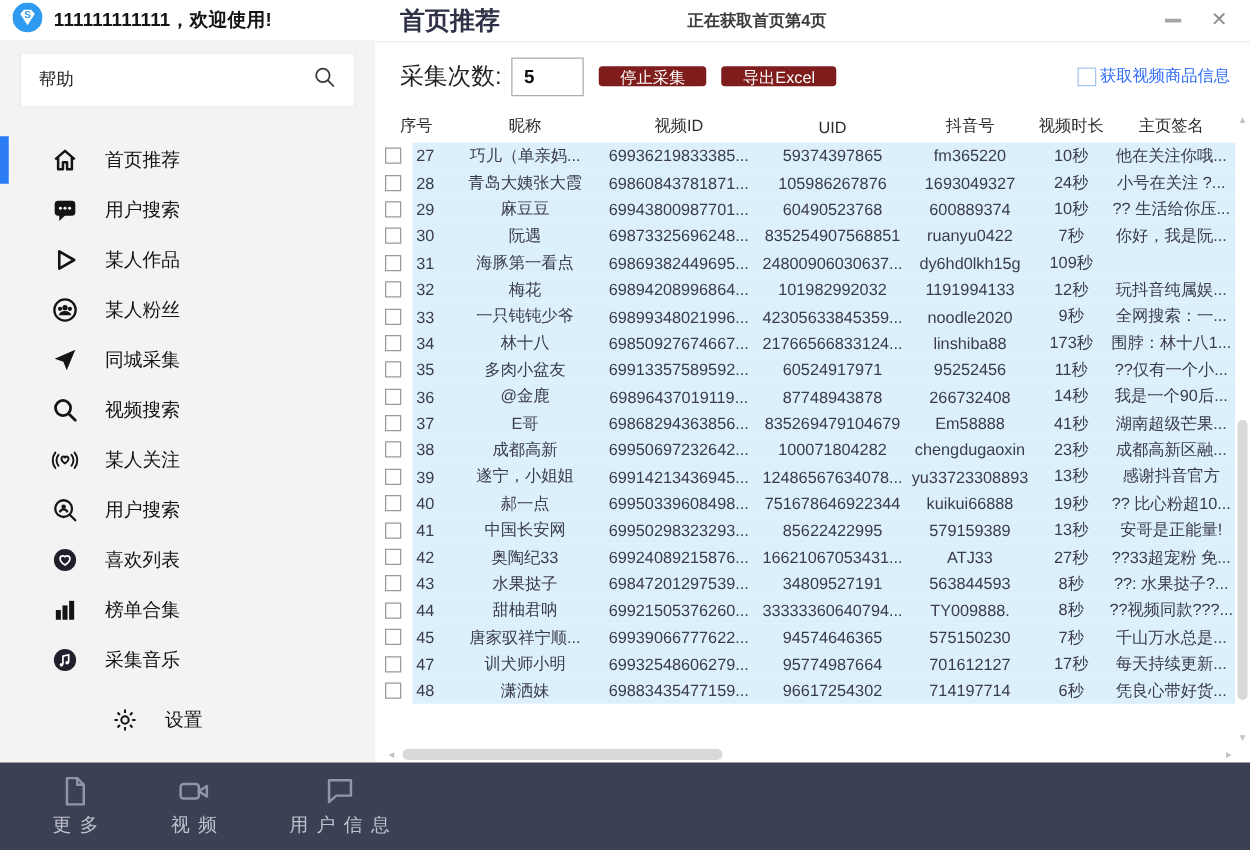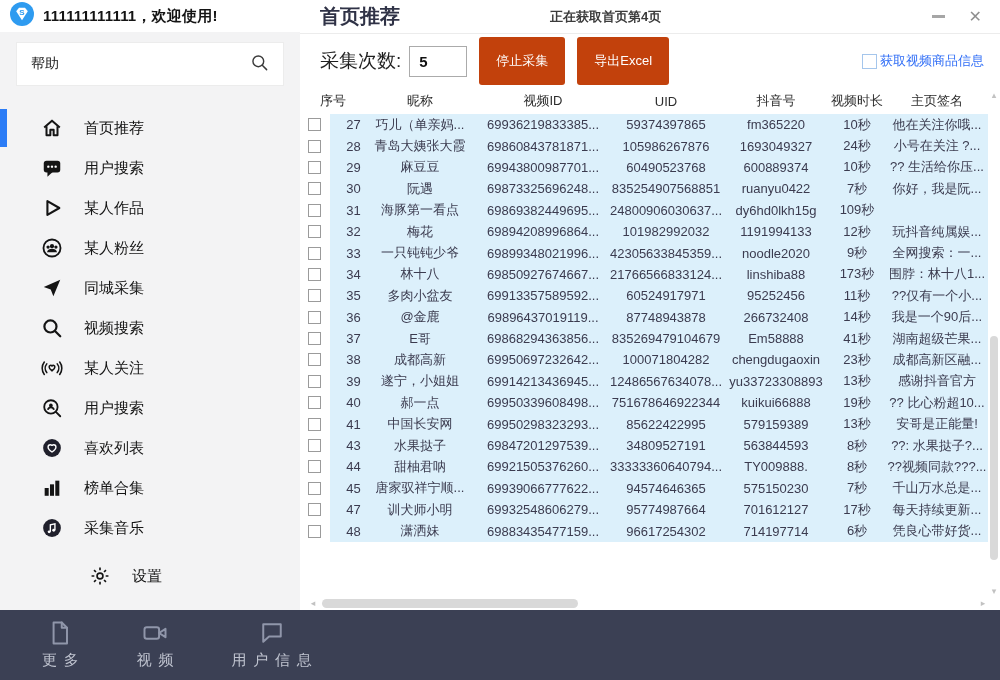--- a/index.html
+++ b/index.html
@@ -39,41 +39,41 @@
   .main-title { font-size:20px; font-weight:bold; color:#2f3246; }
   .status-text { font-size:13px; font-weight:bold; color:#3c3c3c; margin-left:150px; }
   .win-controls { margin-left:auto; display:flex; align-items:center; gap:24px; }
   .min-btn { width:13px; height:3px; background:#a6a6a6; cursor:pointer; }
   .close-btn { font-size:16px; color:#8f8f8f; cursor:pointer; line-height:1; }
 
   .toolbar { height:54px; display:flex; align-items:center; padding:0 16px 0 20px; flex-shrink:0; }
   .count-label { font-size:19px; color:#1f1f1f; }
   .count-input { width:58px; height:31px; border:1px solid #ababab; margin-left:8px; font-size:15px;
     font-weight:bold; color:#111; padding-left:9px; outline:none; font-family:inherit; }
-  .btn { background:#c2410c; color:#fff; border:none; border-radius:3px; height:48px; padding:0 17px;
+  .btn { background:#7f1d1d; color:#fff; border:none; border-radius:3px; height:16px; padding:0 17px;
     font-size:13px; margin-left:12px; cursor:pointer; font-family:inherit; }
   .goods { margin-left:auto; display:flex; align-items:center; gap:3px; cursor:pointer; }
   .goods-cb { width:15px; height:15px; border:1px solid #a5c6ec; background:#fff; }
   .goods-label { color:#2f6df6; font-size:13px; }
 
   
   .table { flex:1; display:flex; flex-direction:column; padding-left:8px; position:relative; min-height:0; }
   .thead { display:flex; align-items:center; height:26px; font-size:13px; color:#2d2d2d;
     margin-right:12px; flex-shrink:0; }
   .th { text-align:center; }
   .th-num { width:54px; text-align:left; padding-left:12px; }
   .w-nick { width:116px; } .w-vid { width:130px; } .w-uid { width:116px; }
   .w-dy { width:104px; } .w-dur { width:58px; } .w-sig { flex:1; }
   .tbody { flex:1; }
   .trow { display:flex; height:21.4px; font-size:13px; color:#3b3b4f; }
   .cb-cell { width:22px; display:flex; align-items:center; background:#fff; }
   .row-cb { width:13px; height:13px; border:1px solid #9b9b9b; background:#fff; cursor:pointer; }
   .row-rest { flex:1; background:#dcf0fb; display:flex; align-items:center; margin-right:12px; min-width:0; }
   .td { text-align:center; overflow:hidden; white-space:nowrap; }
-  .td-num { width:32px; text-align:center; padding-left:15px; }
+  .td-num { width:32px; text-align:left; padding-left:3px; }
   .hscroll { height:14px; display:flex; align-items:center; position:relative; margin-right:12px; flex-shrink:0; }
   .hs-arrow { color:#c2c2c2; font-size:9px; width:10px; text-align:center; cursor:pointer; }
   .hs-left { position:absolute; left:0; } .hs-right { position:absolute; right:0; }
   .hs-thumb { position:absolute; left:14px; width:256px; height:9px; background:#d9d9d9; border-radius:5px; cursor:pointer; }
   .vscroll { position:absolute; right:0; top:0; bottom:14px; width:12px; }
   .vs-arrow { position:absolute; left:0; width:12px; text-align:center; color:#c2c2c2; font-size:9px; cursor:pointer; }
   .vs-up { top:2px; } .vs-down { bottom:0; }
   .vs-thumb { position:absolute; left:2px; width:8px; top:248px; height:224px; background:#d9d9d9;
     border-radius:4px; cursor:pointer; }
 </style>
@@ -473,20 +473,34 @@
                 <span class="td w-dy">579159389</span>
                 <span class="td w-dur">13秒</span>
                 <span class="td w-sig">安哥是正能量!</span>
               </span>
             </div>
             <div class="trow">
               <span class="cb-cell">
                 <span class="row-cb"></span>
               </span>
               <span class="row-rest">
+                <span class="td td-num">42</span>
+                <span class="td w-nick">奥陶纪33</span>
+                <span class="td w-vid">69924089215876...</span>
+                <span class="td w-uid">16621067053431...</span>
+                <span class="td w-dy">ATJ33</span>
+                <span class="td w-dur">27秒</span>
+                <span class="td w-sig">??33超宠粉 免...</span>
+              </span>
+            </div>
+            <div class="trow">
+              <span class="cb-cell">
+                <span class="row-cb"></span>
+              </span>
+              <span class="row-rest">
                 <span class="td td-num">43</span>
                 <span class="td w-nick">水果挞子</span>
                 <span class="td w-vid">69847201297539...</span>
                 <span class="td w-uid">34809527191</span>
                 <span class="td w-dy">563844593</span>
                 <span class="td w-dur">8秒</span>
                 <span class="td w-sig">??: 水果挞子?...</span>
               </span>
             </div>
             <div class="trow">

